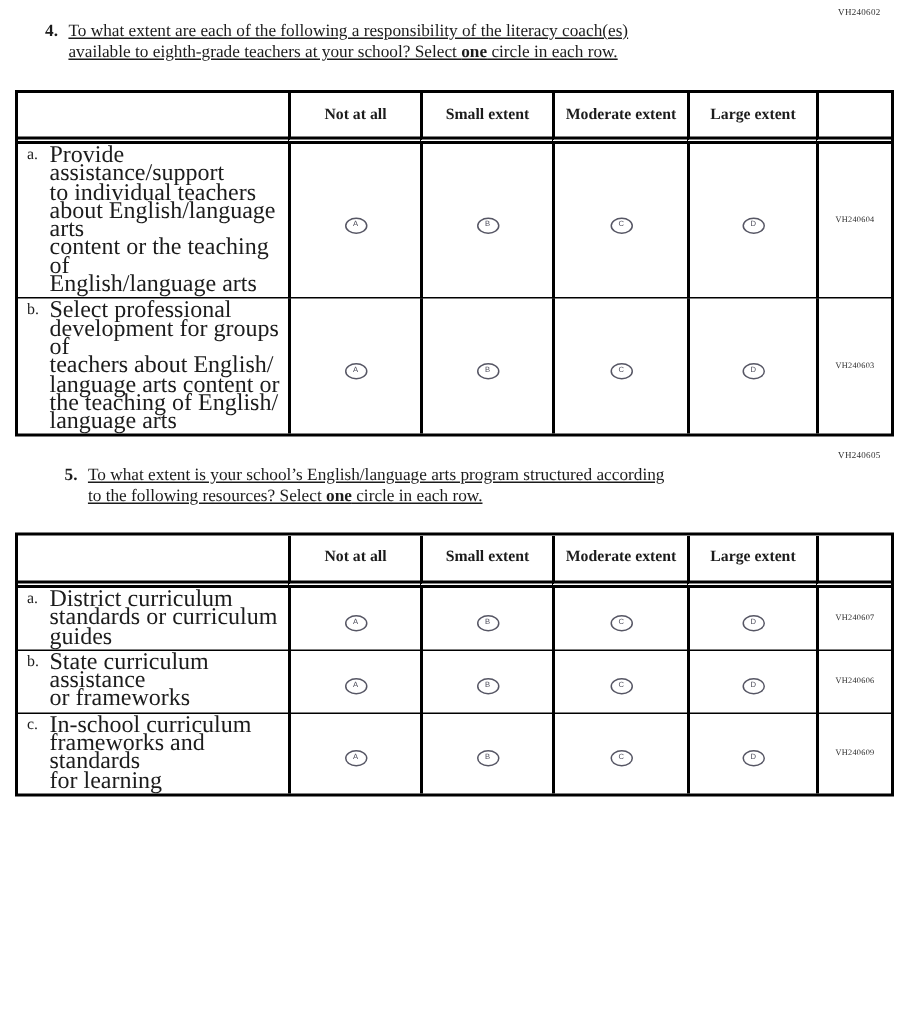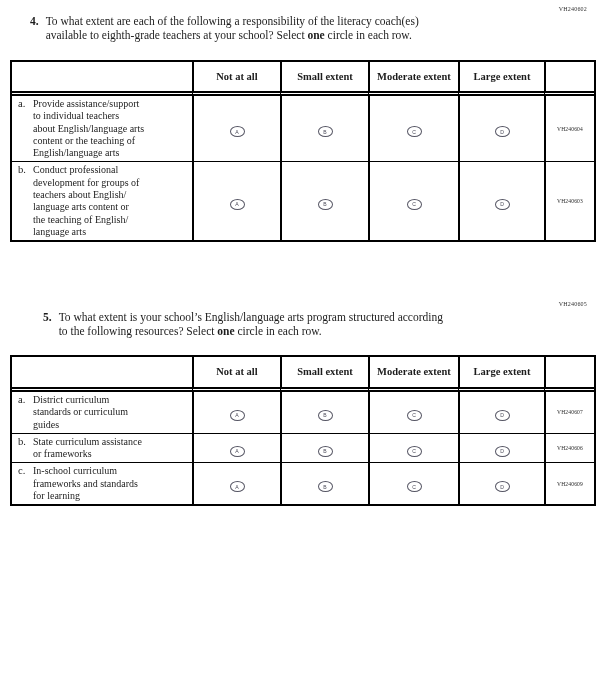--- a/index.html
+++ b/index.html
@@ -24,21 +24,21 @@
 
   
   .question {
     position:absolute;
     display:flex;
     gap:7px;
     font-size:11.5px;
     line-height:14px;
   }
   .qnum { font-weight:bold; flex:none; }
-  .qtext-wrap { max-width:525px; }
+  .qtext-wrap { max-width:525px;text-decoration:underline; }
   .qtext-pre { white-space:pre-line; }
 
   
   table.qtable {
     position:absolute;
     left:10px;
     border:2px solid #000;
     border-collapse:separate;
     border-spacing:0;
     table-layout:fixed;
@@ -52,21 +52,21 @@
     font-weight:bold;
     text-align:center;
     vertical-align:middle;
     line-height:12px;
   }
   table.qtable tbody tr:not(:last-child) td { border-bottom:1px solid #000; }
 
   .stub-cell { vertical-align:top; }
   .stub-inner { display:flex; gap:2px; padding:2px 2px 2px 6px; }
   .row-letter { flex:none; width:13px; font-size:10.6px; line-height:12.3px; }
-  .row-label  { font-size:10px; line-height:12.3px; white-space:pre-line; }
+  .row-label  { font-size:16px; line-height:12.3px; white-space:pre-line; }
 
   .opt-cell { text-align:center; vertical-align:middle; }
   .oval {
     display:inline-flex;
     width:13px; height:9px;
     border:1px solid #565664;
     border-radius:50%;
     align-items:center;
     justify-content:center;
     color:#4a4a58;
@@ -152,21 +152,21 @@
             </span></td>
         <td class="opt-cell"><span class="oval">
               <span>D</span>
             </span></td>
         <td class="code-cell">VH240604</td>
       </tr>
       <tr class="r1">
         <td class="stub-cell">
           <div class="stub-inner">
             <span class="row-letter">b.</span>
-            <span class="row-label">Conduct professional
+            <span class="row-label">Select professional
 development for groups of
 teachers about English/
 language arts content or
 the teaching of English/
 language arts</span>
           </div>
         </td>
         <td class="opt-cell"><span class="oval">
               <span>A</span>
             </span></td>

